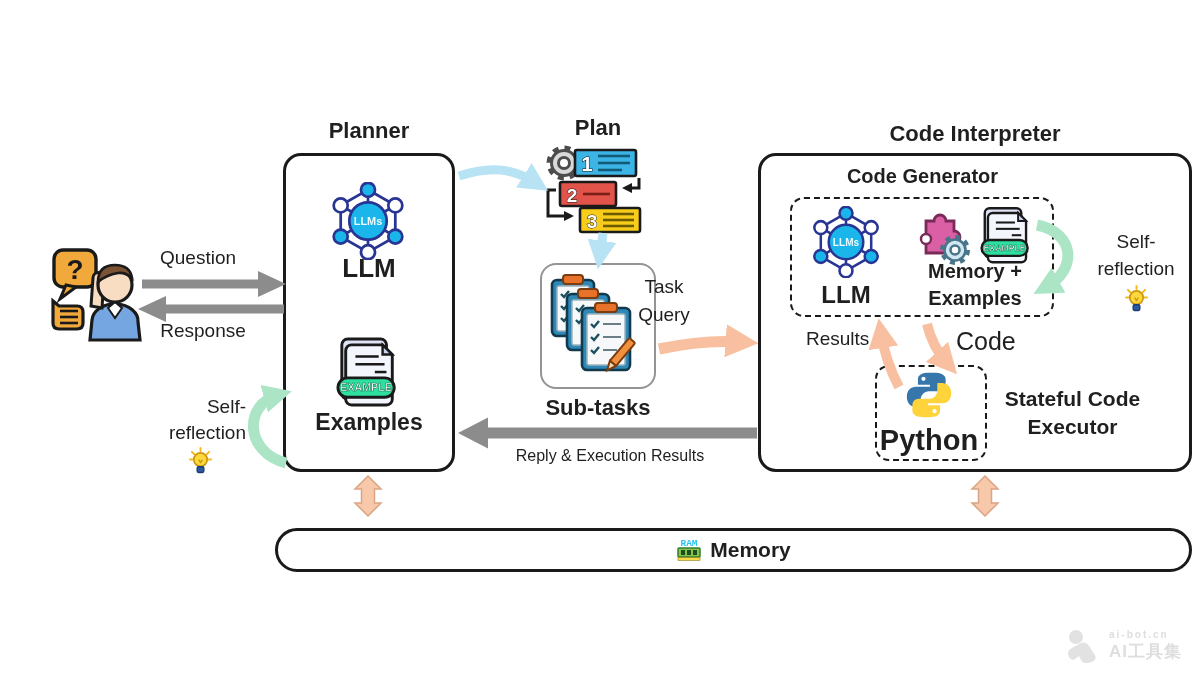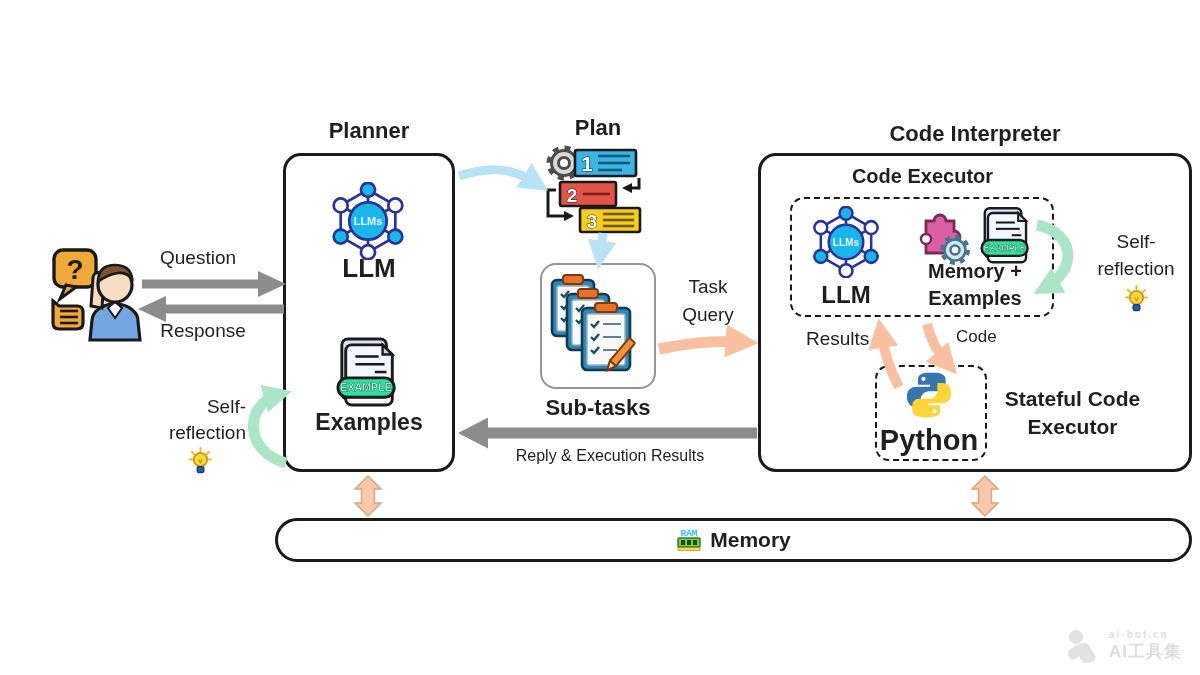--- a/index.html
+++ b/index.html
@@ -8,21 +8,21 @@
   .abs{position:absolute;}
   .lbl{white-space:nowrap;color:#1f1f1f;}
   .b{font-weight:bold;}
   .ctr{text-align:center;}
   .rt{text-align:right;}
   
   .solidbox{border:3px solid #1a1a1a;border-radius:18px;background:transparent;}
   .dashbox{border:2.5px dashed #1a1a1a;border-radius:14px;background:transparent;}
   .graybox{border:2.5px solid #949494;border-radius:16px;background:transparent;}
   .membar{border:3px solid #1a1a1a;border-radius:22px;background:#fff;
-          display:flex;align-items:center;justify-content:center;gap:8px;}
+          display:flex;align-items:center;justify-content:center;gap:8px;margin-top:10px;}
   svg{display:block;}
   .overlay{pointer-events:none;}
   .wm{color:#dedede;}
   .wm-site{font-size:10px;letter-spacing:2px;font-weight:bold;}
   .wm-name{font-size:17px;font-weight:bold;letter-spacing:1px;}
 </style>
 </head>
 <body>
 
 <div id="canvas">
@@ -246,29 +246,29 @@
         </g>
       <g transform="rotate(40 40 55)">
         <rect x="36" y="36" width="8" height="30" rx="1.5" fill="#f2913d" stroke="#7a3c10" stroke-width="2"></rect>
         <path d="M36 66 h8 l-4 9 z" fill="#f7d9b5" stroke="#7a3c10" stroke-width="2"></path>
       </g>
     </g>
   </svg>
 
   <div class="abs lbl b ctr" style="left:540px;top:395px;width:116px;font-size:22px;z-index:2">Sub-tasks</div>
 
-  <div class="abs lbl ctr" style="left:668px;top:273px;width:80px;font-size:19px;line-height:1.45;z-index:2">
+  <div class="abs lbl ctr" style="left:624px;top:273px;width:80px;font-size:19px;line-height:1.45;z-index:2">
     <div>Task</div>
     <div>Query</div>
   </div>
 
   <div class="abs lbl b ctr" style="left:758px;top:121px;width:434px;font-size:22px;z-index:2">Code Interpreter</div>
   <div class="abs solidbox" style="left:758px;top:153px;width:428px;height:313px;z-index:2"></div>
 
-  <div class="abs lbl b ctr" style="left:790px;top:165px;width:265px;font-size:20px;z-index:3">Code Executor</div>
+  <div class="abs lbl b ctr" style="left:790px;top:165px;width:265px;font-size:20px;z-index:3">Code Generator</div>
   <div class="abs dashbox" style="left:790px;top:197px;width:260px;height:116px;z-index:3"></div>
 
   <svg class="abs" width="72" height="72" style="left:810px;top:206px;z-index:4">
       <use href="#llm-icon"></use>
     </svg>
   <div class="abs lbl b ctr" style="left:800px;top:281px;width:92px;font-size:24px;z-index:4">LLM</div>
 
   <svg class="abs" width="62" height="62" viewBox="0 0 62 62" style="left:914px;top:203px;z-index:4">
     <g>
       <path d="M12 18 h8 a6 6 0 1 1 12 0 h8 v10 a6 6 0 1 1 0 12 v10 h-28 z" fill="#db5fa4" stroke="#7a2a58" stroke-width="2.8"></path>
@@ -291,21 +291,21 @@
 
   <div class="abs lbl ctr" style="left:1080px;top:229px;width:112px;font-size:19px;line-height:1.4;z-index:3">
     <div>Self-</div>
     <div>reflection</div>
   </div>
   <svg class="abs" width="23" height="27" style="left:1125px;top:285px;z-index:3">
       <use href="#bulb-icon"></use>
     </svg>
 
   <div class="abs lbl" style="left:806px;top:328px;font-size:19px;z-index:3">Results</div>
-  <div class="abs lbl" style="left:956px;top:327px;font-size:17px;z-index:3">Code</div>
+  <div class="abs lbl" style="left:956px;top:327px;font-size:25px;z-index:3">Code</div>
 
   <div class="abs dashbox" style="left:875px;top:365px;width:108px;height:92px;z-index:3"></div>
   <svg class="abs" width="48" height="48" viewBox="0 0 52 52" style="left:905px;top:371px;z-index:4">
     <path d="M26 2c-7 0-12 2-12 7v6h13v2H12c-6 0-10 4-10 11s4 11 10 11h5v-8c0-5 4-9 9-9h11c4 0 7-3 7-7V9c0-5-6-7-12-7h-6z" fill="#3776ab"></path>
     <circle cx="20" cy="8.5" r="2.3" fill="#ffffff"></circle>
     <g transform="rotate(180 26 26)">
       <path d="M26 2c-7 0-12 2-12 7v6h13v2H12c-6 0-10 4-10 11s4 11 10 11h5v-8c0-5 4-9 9-9h11c4 0 7-3 7-7V9c0-5-6-7-12-7h-6z" fill="#ffd43b"></path>
       <circle cx="20" cy="8.5" r="2.3" fill="#ffffff"></circle>
     </g>
   </svg>

